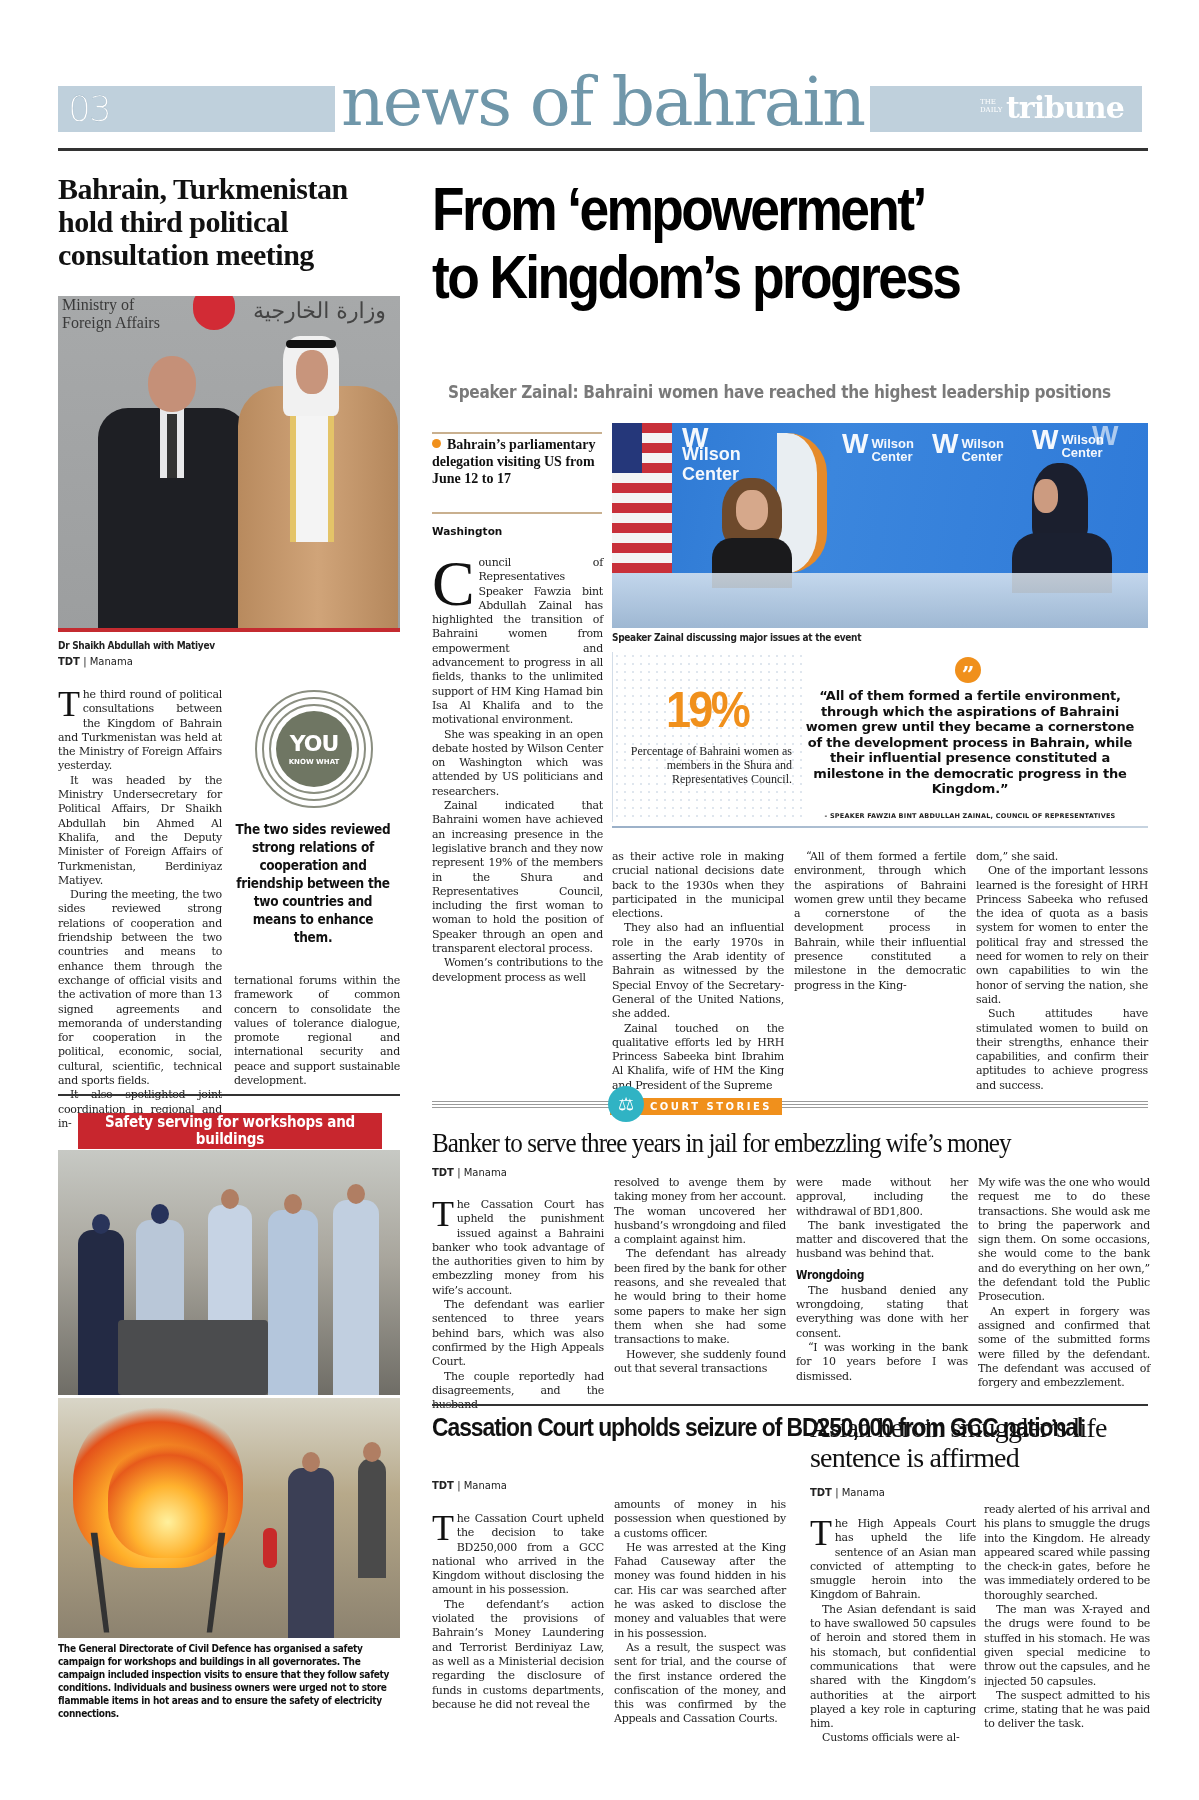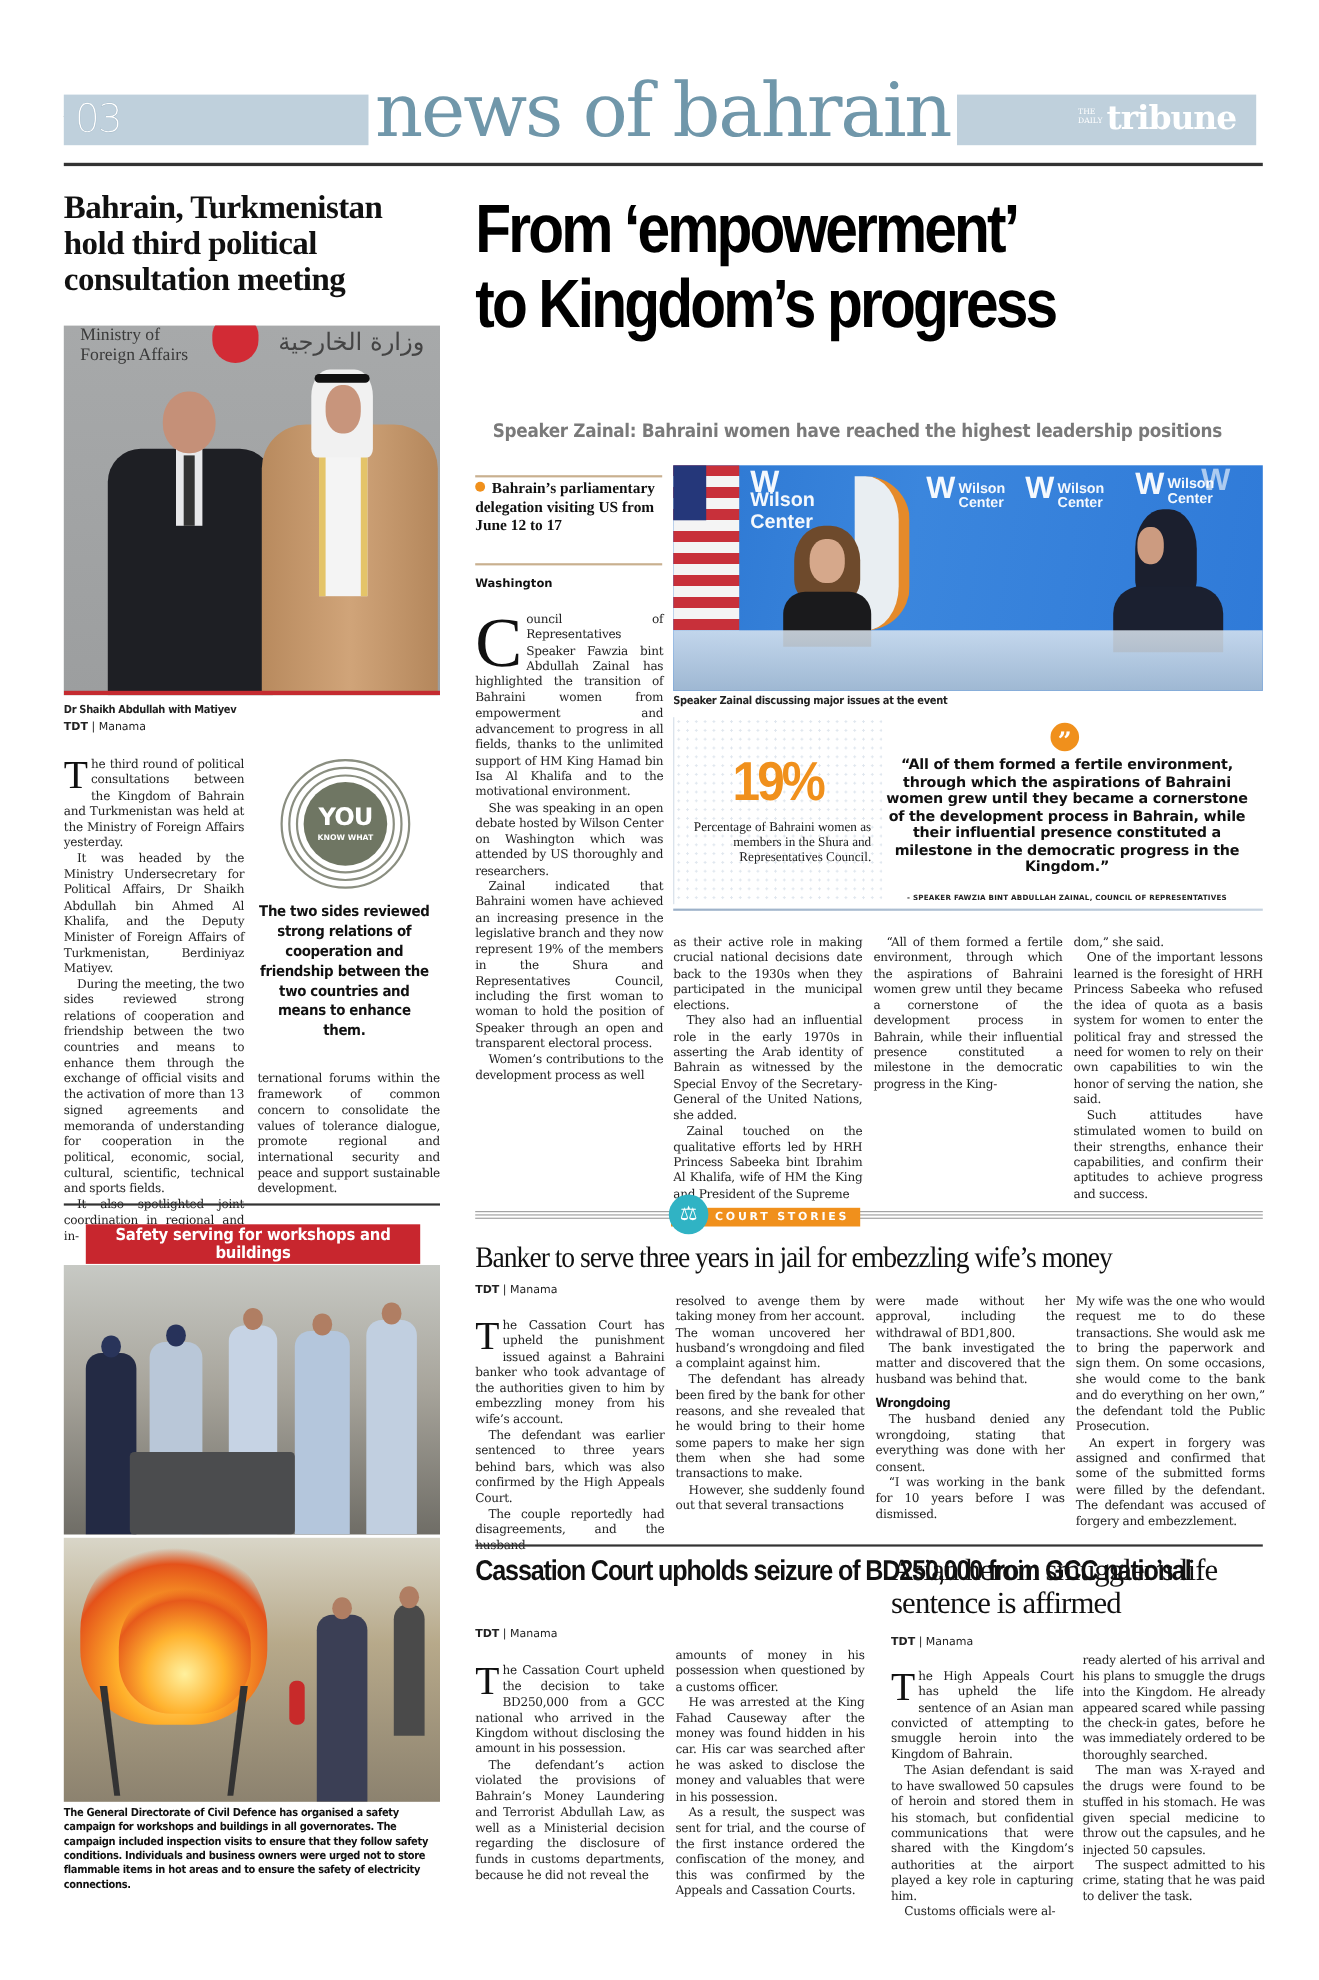--- a/index.html
+++ b/index.html
@@ -12,21 +12,21 @@
   .mast-bar { left: 58px; top: 86px; width: 1084px; height: 46px; background: #bfd0dc; }
   .page-num { left: 68px; top: 88px; font: 300 36px "DejaVu Sans", sans-serif; color: #fff; letter-spacing: -2px; -webkit-text-stroke: 0.4px #9fb6c6; }
   .section-title { left: 335px; top: 62px; font: 300 68px "DejaVu Serif", serif; color: #7097aa; letter-spacing: -2px; background: #fff; padding: 0 6px; line-height: 80px; }
   .logo-the { left: 980px; top: 98px; font: 7px "DejaVu Serif", serif; color: #fff; line-height: 8px; }
   .logo-tribune { left: 1006px; top: 90px; font: bold 30px "DejaVu Serif", serif; color: #fff; letter-spacing: -1px; }
   .rule-dark { background: #333; height: 3px; }
 
   
   .h-left { left: 58px; top: 172px; width: 350px; font: bold 30px "Liberation Serif", serif; line-height: 33px; color: #111; letter-spacing: -0.5px; }
   .photo-ministry { left: 58px; top: 296px; width: 342px; height: 336px; background: linear-gradient(180deg, #a7a9aa 0%, #9c9e9f 100%); overflow: hidden; }
-  .photo-ministry .mofa-en { position: absolute; left: 15px; top: 0; font: 16px "Liberation Serif", serif; color: #3a3a3a; line-height: 18px; }
+  .photo-ministry .mofa-en { position: absolute; left: 4px; top: 0; font: 16px "Liberation Serif", serif; color: #3a3a3a; line-height: 18px; }
   .photo-ministry .emblem { position: absolute; left: 135px; top: -8px; width: 42px; height: 42px; background: #d22b35; border-radius: 40% 40% 50% 50%; }
   .photo-ministry .mofa-ar { position: absolute; left: 195px; top: 2px; font: 22px "DejaVu Serif", serif; color: #444; }
   .person-suit { position: absolute; left: 40px; top: 60px; width: 150px; height: 276px; }
   .person-suit .head { position: absolute; left: 50px; top: 0; width: 48px; height: 56px; border-radius: 48%; background: #c59078; }
   .person-suit .body { position: absolute; left: 0; top: 52px; width: 150px; height: 224px; background: #1e1f24; border-radius: 30px 30px 0 0; }
   .person-suit .shirt { position: absolute; left: 62px; top: 52px; width: 24px; height: 70px; background: #e8e8ea; }
   .person-suit .tie { position: absolute; left: 69px; top: 58px; width: 10px; height: 64px; background: #333; }
   .person-thobe { position: absolute; left: 180px; top: 40px; width: 160px; height: 296px; }
   .person-thobe .ghutra { position: absolute; left: 45px; top: 0; width: 56px; height: 80px; background: #f1f1f1; border-radius: 30% 30% 10% 10%; }
   .person-thobe .agal { position: absolute; left: 48px; top: 4px; width: 50px; height: 8px; background: #111; border-radius: 4px; }
@@ -175,21 +175,21 @@
 
 <div class="abs tan-rule" style="left:432px; top:432px; width:170px;"></div>
 <div class="abs side-note">
   <span class="sidebar-dot"></span><span>Bahrain’s parliamentary delegation visiting US from June 12 to 17</span>
 </div>
 <div class="abs tan-rule" style="left:432px; top:512px; width:170px;"></div>
 <div class="abs dateline-wash">Washington</div>
 
 <div class="abs col" style="left:432px; top:556px; width:171px;">
   <p class="first"><span class="dropcap-big">C</span><span>ouncil of Representatives Speaker Fawzia bint Abdullah Zainal has highlighted the transition of Bahraini women from empowerment and advancement to progress in all fields, thanks to the unlimited support of HM King Hamad bin Isa Al Khalifa and to the motivational environment.</span></p>
-  <p>She was speaking in an open debate hosted by Wilson Center on Washington which was attended by US thoroughly and researchers.</p>
+  <p>She was speaking in an open debate hosted by Wilson Center on Washington which was attended by US politicians and researchers.</p>
   <p>Zainal indicated that Bahraini women have achieved an increasing presence in the legislative branch and they now represent 19% of the members in the Shura and Representatives Council, including the first woman to woman to hold the position of Speaker through an open and transparent electoral process.</p>
   <p>Women’s contributions to the development process as well</p>
 </div>
 
 <div class="abs photo-wilson">
   <div class="flag-us"></div>
   <div class="flag-un"></div>
   <div class="wlogo" style="left:70px; top:8px;"><span class="w">W</span><br><span style="display:inline-block;width:50px;font-size:18px;line-height:20px;">Wilson Center</span></div>
   <div class="wlogo" style="left:230px; top:14px;"><span class="w">W</span><span style="display:inline-block;width:40px;">Wilson Center</span></div>
   <div class="wlogo" style="left:320px; top:14px;"><span class="w">W</span><span style="display:inline-block;width:40px;">Wilson Center</span></div>
@@ -296,21 +296,21 @@
 </div>
 
 <div class="abs rule-dark" style="left:432px; top:1404px; width:716px; height:2px;"></div>
 
 <h3 class="abs h-cass">Cassation Court upholds seizure of BD250,000 from GCC national</h3>
 <div class="abs byline" style="left:432px; top:1480px;">
   <b>TDT</b> | <span>Manama</span>
 </div>
 <div class="abs col" style="left:432px; top:1512px; width:172px;">
   <p class="first"><span class="dropcap">T</span><span>he Cassation Court upheld the decision to take BD250,000 from a GCC national who arrived in the Kingdom without disclosing the amount in his possession.</span></p>
-  <p>The defendant’s action violated the provisions of Bahrain’s Money Laundering and Terrorist Abdullah Law, as well as a Ministerial decision regarding the disclosure of funds in customs departments, because he did not reveal the</p>
+  <p>The defendant’s action violated the provisions of Bahrain’s Money Laundering and Terrorist Berdiniyaz Law, as well as a Ministerial decision regarding the disclosure of funds in customs departments, because he did not reveal the</p>
 </div>
 <div class="abs col" style="left:614px; top:1498px; width:172px;">
   <p class="first">amounts of money in his possession when questioned by a customs officer.</p>
   <p>He was arrested at the King Fahad Causeway after the money was found hidden in his car. His car was searched after he was asked to disclose the money and valuables that were in his possession.</p>
   <p>As a result, the suspect was sent for trial, and the course of the first instance ordered the confiscation of the money, and this was confirmed by the Appeals and Cassation Courts.</p>
 </div>
 
 <h3 class="abs h-asian">Asian heroin smuggler’s life sentence is affirmed</h3>
 <div class="abs byline" style="left:810px; top:1487px;">
   <b>TDT</b> | <span>Manama</span>

